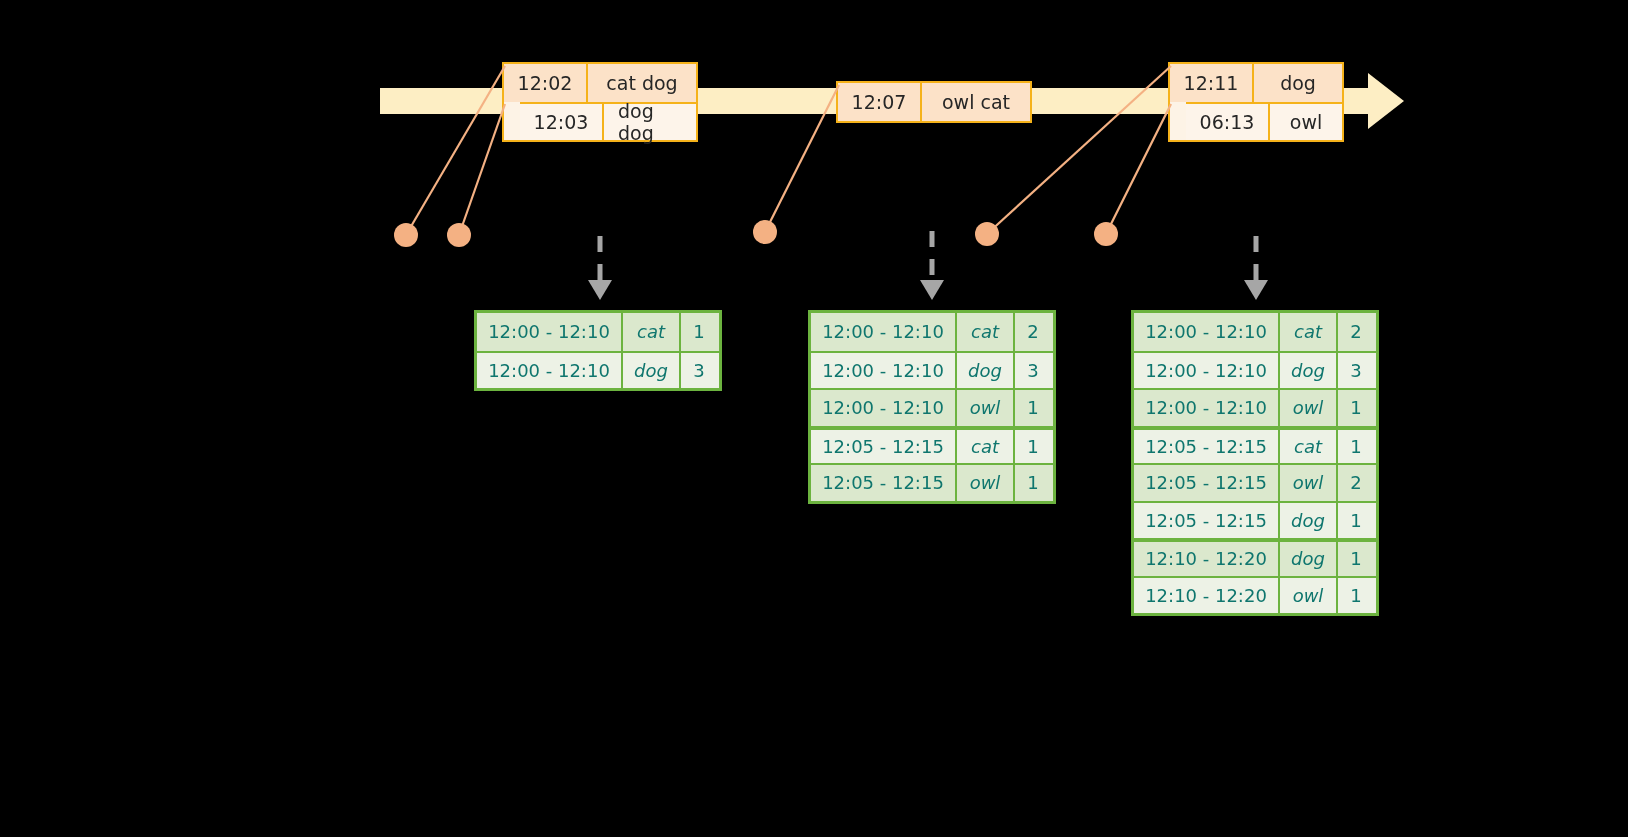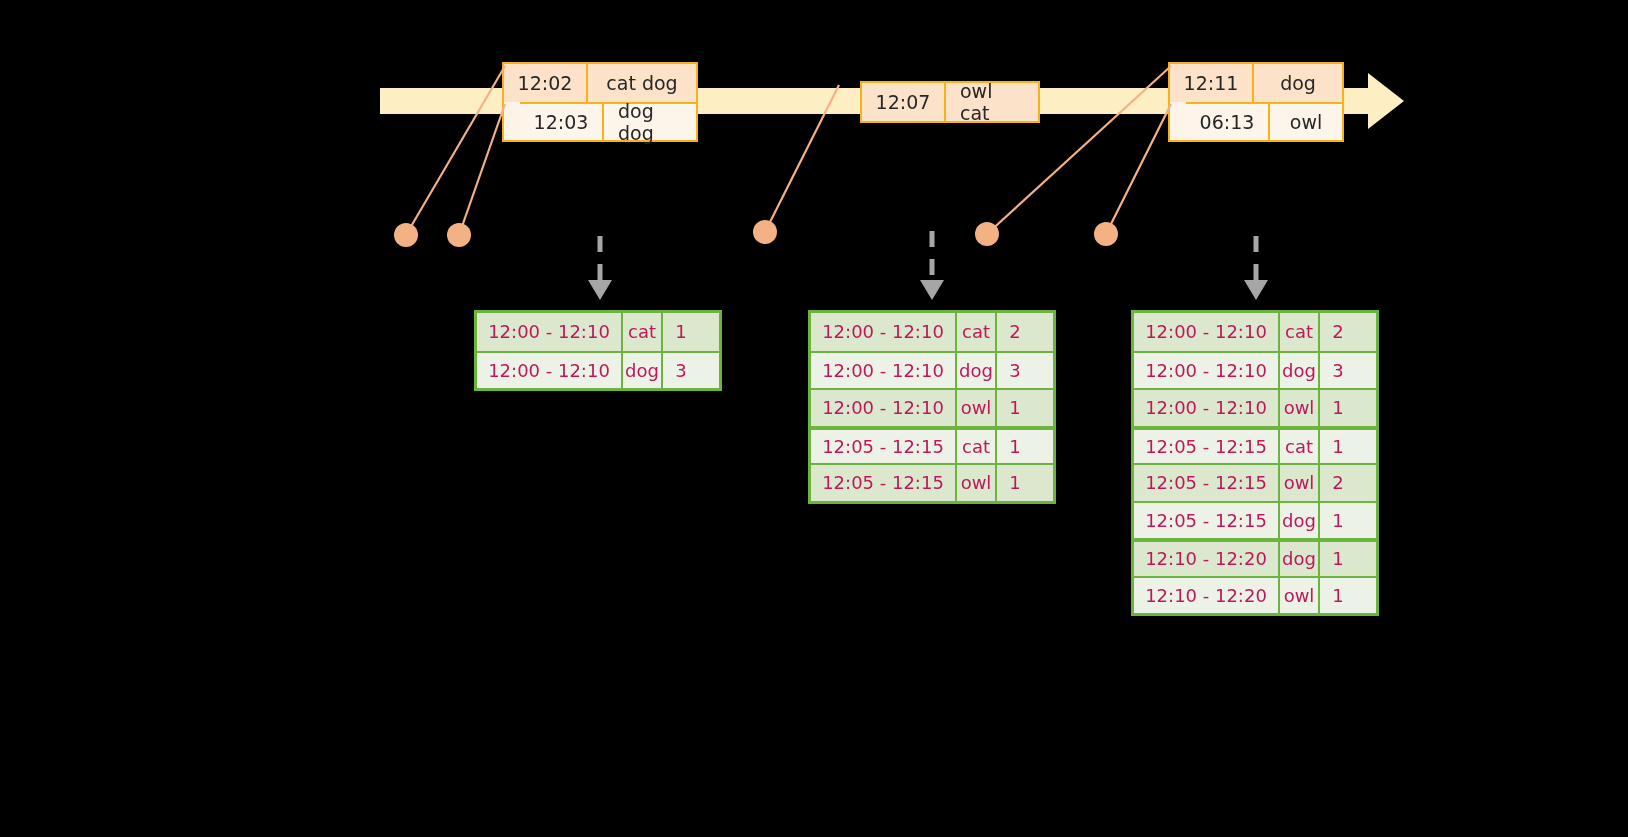--- a/index.html
+++ b/index.html
@@ -64,60 +64,60 @@
   .event-val {
     flex: 1;
     display: flex;
     align-items: center;
     justify-content: center;
     box-sizing: border-box;
     padding: 0 14px;
   }
 
   #event-box-1 { left: 502px; top: 62px; width: 196px; }
-  #event-box-2 { left: 860px; top: 81px; width: 180px; }
+  #event-box-2 { left: 836px; top: 81px; width: 196px; }
   #event-box-3 { left: 1168px; top: 62px; width: 176px; }
 
   
   .connector-svg {
     position: absolute;
     left: 0; top: 0;
     width: 1628px;
     height: 837px;
     pointer-events: none;
   }
 
   
   .result-table {
     position: absolute;
     border: 3px solid #6cb33f;
     box-sizing: border-box;
     font-size: 18px;
-    color: #be185d;
+    color: #0f766e;
     background: #6cb33f;
   }
   .res-row {
     display: flex;
     height: 37.5px;
     box-sizing: border-box;
   }
   .res-row.odd  { background: #dbe8cd; }
   .res-row.even { background: #edf2e6; }
   .res-row + .res-row { border-top: 2px solid #6cb33f; }
   .res-row.sep-above { border-top: 4px solid #6cb33f; }
   .res-cell {
     display: flex;
     align-items: center;
     justify-content: center;
     box-sizing: border-box;
     border-right: 2px solid #6cb33f;
   }
   .res-cell:last-child { border-right: none; }
   .res-win { width: 146px; }
-  .res-key { width: 40px; }
+  .res-key { width: 58px; font-style: italic; }
   .res-cnt { width: 36px; }
 
   #result-table-1 { left: 474px; top: 310px; width: 248px; }
   #result-table-2 { left: 808px; top: 310px; width: 248px; }
   #result-table-3 { left: 1131px; top: 310px; width: 248px; }
 </style>
 </head>
 <body>
 
 <div id="canvas">

